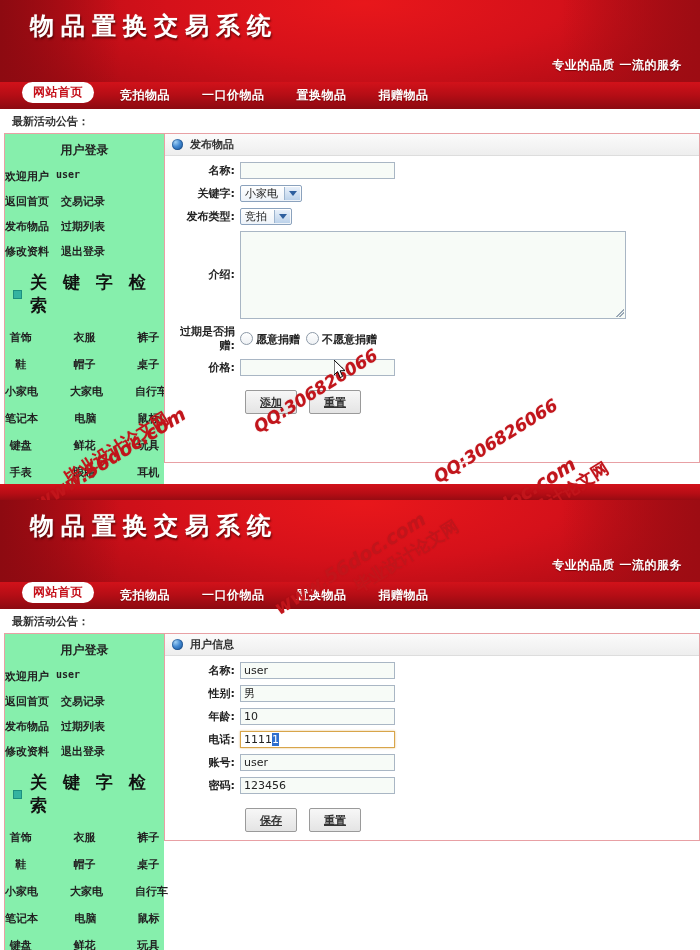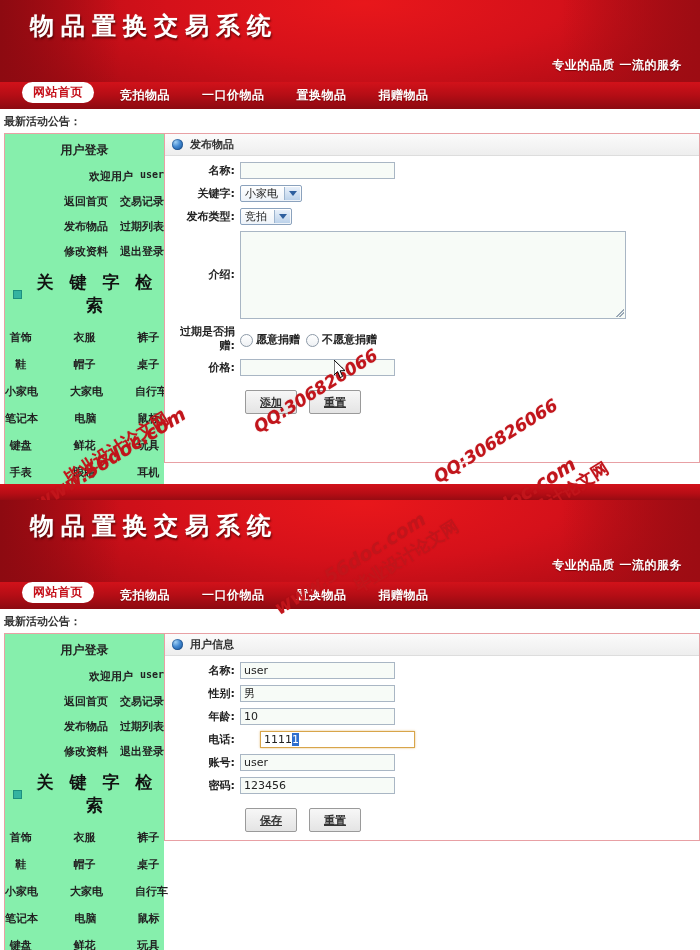--- a/index.html
+++ b/index.html
@@ -62,55 +62,55 @@
     border-radius:11px;
     margin-left:10px;margin-right:6px;
     height:21px;line-height:21px;
     text-shadow:none;
     padding:0 11px;
   }
   .nav-gap{width:8px;}
 
   
   .announce{
-    height:22px;line-height:22px;padding-left:4px;
+    height:22px;line-height:22px;padding-left:12px;
     font-size:11px;font-weight:bold;color:#333;
     background:#fff;
   }
 
   
   .content-wrap{position:relative;display:flex;align-items:flex-start;padding-left:4px;}
   .sidebar{
     width:160px;box-sizing:border-box;
     border:1px solid #e8a0a4;border-right:none;
     background:#86efac;
     padding:4px 0 8px 0;
   }
   .sidebar-title{
     text-align:center;font-size:12px;font-weight:bold;color:#222;
     padding:4px 0 5px 0;
   }
   .sb-row{
-    display:flex;justify-content:flex-end;gap:12px;
+    display:flex;justify-content:flex-start;gap:12px;
     font-size:11px;color:#222;font-weight:bold;
     padding:5px 0;
   }
   .sb-row.welcome{gap:7px;font-weight:bold;}
   .sb-row .uname{font-family:"DejaVu Sans Mono","Liberation Mono",monospace;font-size:10px;letter-spacing:0;}
   .sb-link{cursor:pointer;white-space:nowrap;}
   .sb-heading{
     display:flex;align-items:center;gap:8px;
     padding:7px 0 7px 8px;
   }
   .sb-bullet{
     width:7px;height:7px;background:#35b3a0;display:inline-block;
     border:1px solid #1d8f7f;flex:0 0 auto;
   }
   .sb-heading-text{
-    font-size:17px;font-weight:bold;letter-spacing:5px;color:#111;text-align:center;
+    font-size:17px;font-weight:bold;letter-spacing:5px;color:#111;
   }
   .kw-row{
     display:flex;font-size:11px;font-weight:bold;color:#222;
     padding:6px 0;
     gap:32px;
   }
   .kw-row span{flex:1;text-align:center;white-space:nowrap;cursor:pointer;}
 
   
   .main-panel{
@@ -173,21 +173,21 @@
     border:1px solid #a9b6c4;background:#f7fbf7;
     position:relative;
   }
   .tarea:after{
     content:"";position:absolute;right:1px;bottom:1px;width:8px;height:8px;
     background:
       linear-gradient(135deg,transparent 48%,#9aa8b6 48%,#9aa8b6 58%,transparent 58%),
       linear-gradient(135deg,transparent 68%,#9aa8b6 68%,#9aa8b6 78%,transparent 78%);
   }
   .radio-group{display:flex;align-items:center;gap:6px;}
-  .radio-item{display:flex;align-items:flex-end;gap:3px;font-size:11px;font-weight:bold;color:#222;}
+  .radio-item{display:flex;align-items:flex-start;gap:3px;font-size:11px;font-weight:bold;color:#222;}
   .radio-dot{
     width:11px;height:11px;border-radius:50%;
     border:1px solid #8d9aa8;background:linear-gradient(180deg,#ffffff,#eef1f4);
     flex:0 0 auto;
   }
   .file-row{display:flex;align-items:center;gap:6px;padding-left:75px;}
   .file-btn{
     box-sizing:border-box;height:18px;padding:0 7px;
     border:1px solid #8c8c8c;border-radius:3px;
     background:linear-gradient(180deg,#f6f6f6 0%,#e2e2e2 100%);
@@ -207,21 +207,20 @@
   
   .info-id{
     font-family:"DejaVu Sans Mono","Liberation Mono",monospace;
     font-size:10px;color:#222;padding:4px 0 4px 40px;
   }
   .w-info{width:155px;height:17px;}
   .ftext.focused{
     border:1px solid #d8a54a;
     box-shadow:0 0 2px rgba(216,165,74,.7);
     background:#ffffff;
-    margin-left:20px;
   }
   .sel-hl{background:#2f6fce;color:#ffffff;}
   .cursor{
     position:absolute;width:14px;height:19px;pointer-events:none;
     z-index:40;
   }
   .cursor svg{display:block;}
 
   
   .footer-bar{

